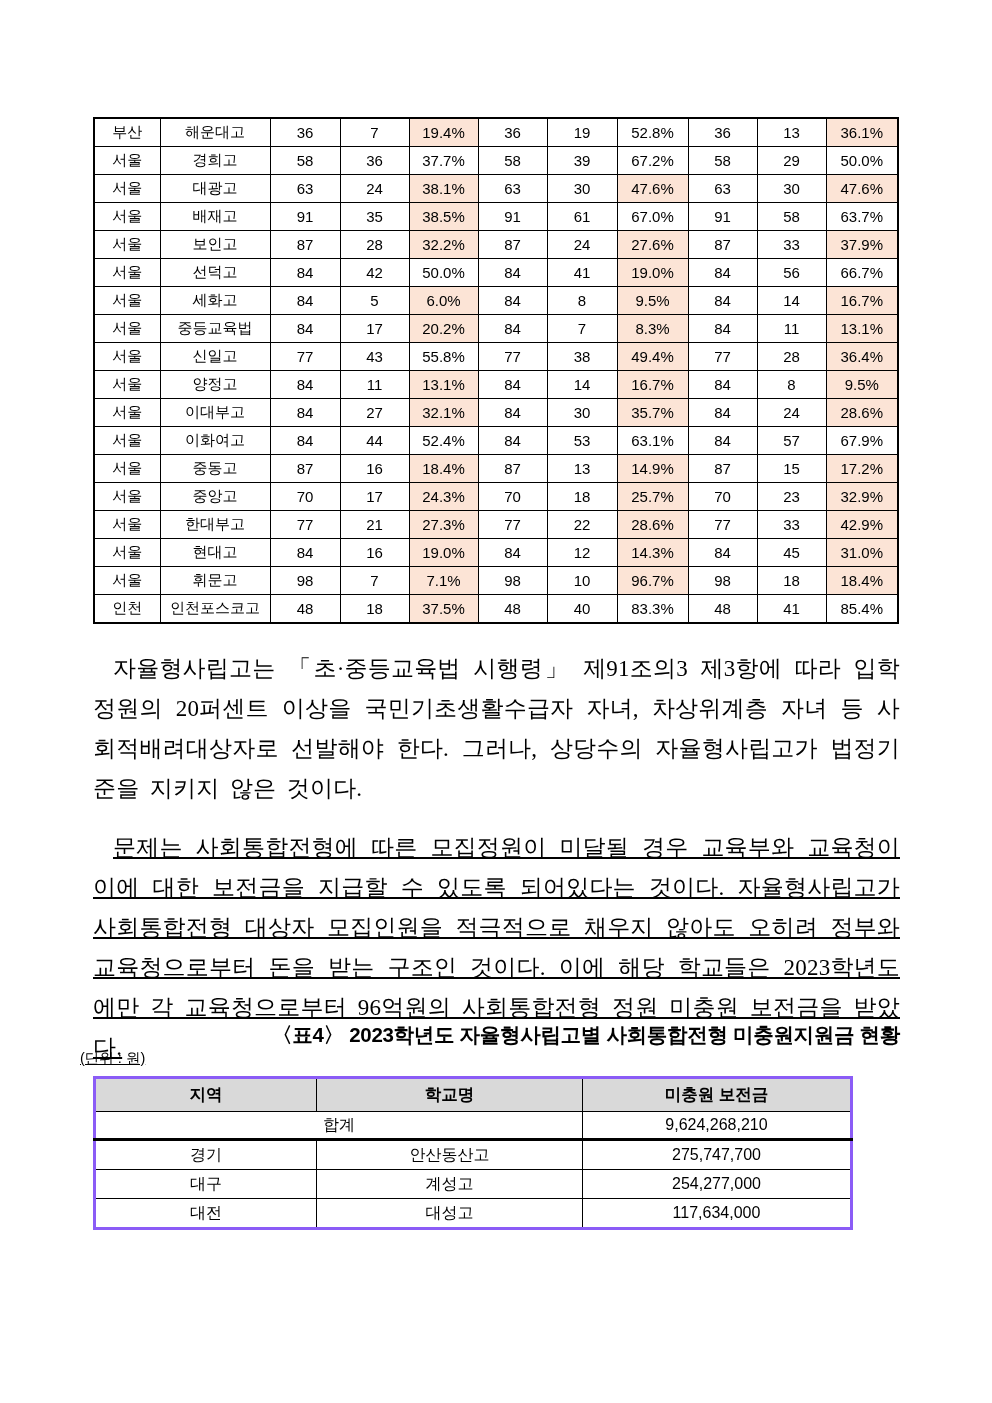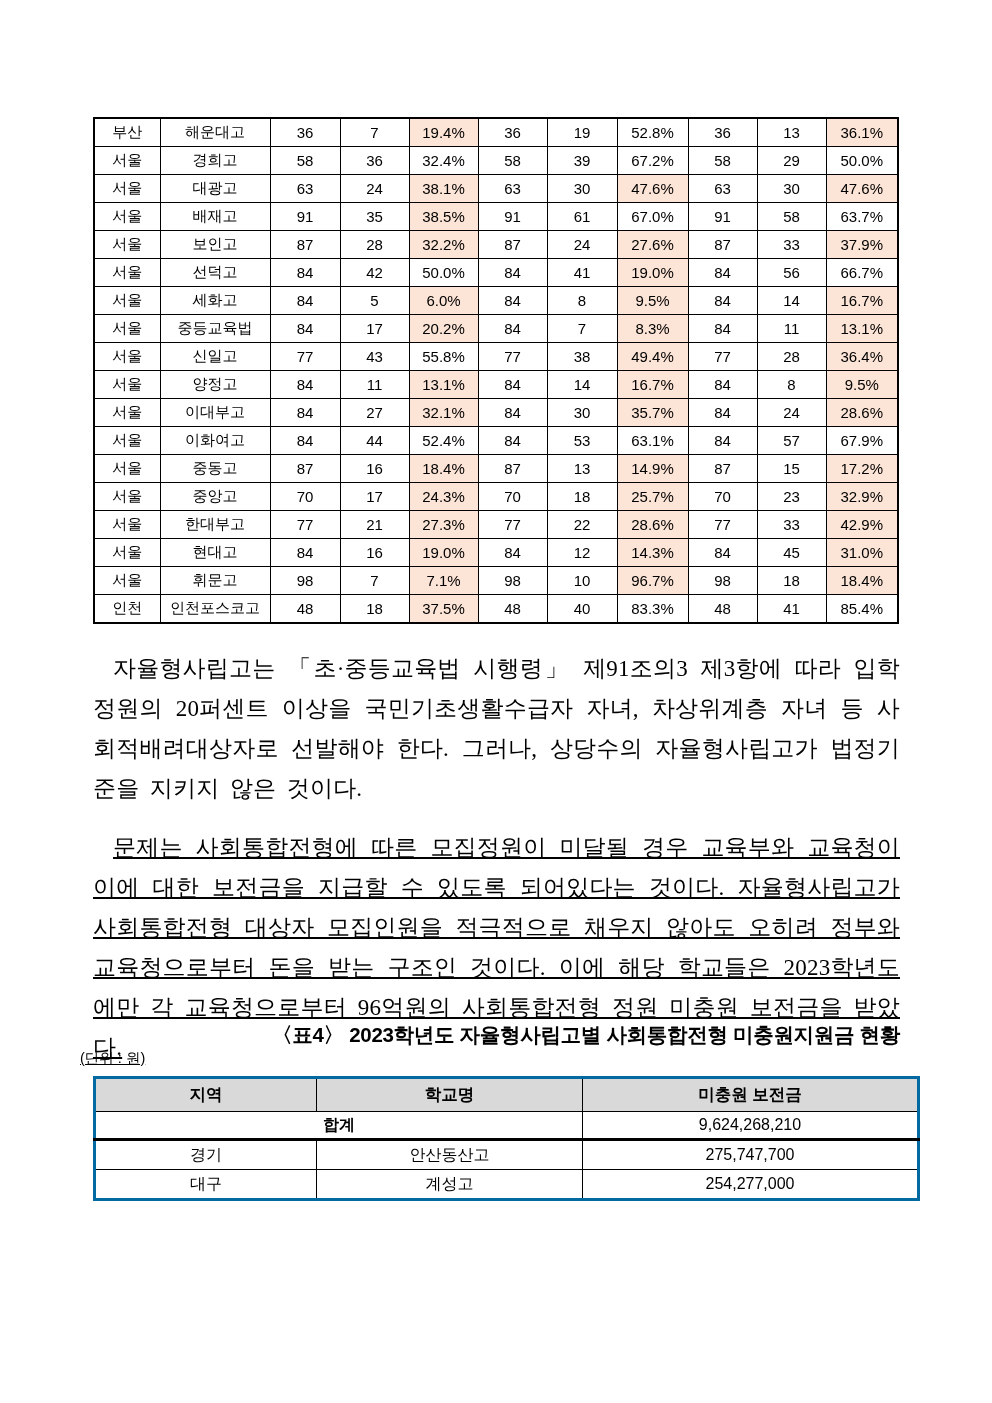--- a/index.html
+++ b/index.html
@@ -36,32 +36,32 @@
     position:absolute;left:93px;top:1021px;width:807px;
     text-align:right;font-weight:bold;font-size:20.5px;letter-spacing:-0.3px;
   }
   .unit{
     position:absolute;left:80px;top:1049px;width:806px;
     text-align:left;font-size:14.5px;text-decoration:underline;
   }
 
   
   .t2{
-    position:absolute;left:93px;top:1076px;width:827px;
-    border:3px solid #0369a1;font-size:16px;
+    position:absolute;left:93px;top:1076px;width:760px;
+    border:3px solid #8b5cf6;font-size:16px;
   }
   .t2 th,.t2 td{
     border:1px solid #000;text-align:center;vertical-align:middle;
     padding:0;overflow:hidden;white-space:nowrap;
   }
   .t2 thead th{
     background:var(--hdr,#D9D9D9);font-weight:bold;height:32px;font-size:16.5px;
   }
   .t2 .total-row td{height:26px;border-bottom:3px solid #000;}
-  .t2 .total-row .total-label{font-weight:bold;}
+  .t2 .total-row .total-label{font-weight:normal;}
   .t2 tbody tr.data-row td{height:28px;margin-top:44px;}
 </style>
 </head>
 <body>
 
 <div class="page">
 
   <table class="t1">
     <colgroup>
       <col style="width:66px">
@@ -88,21 +88,21 @@
           <td>52.8%</td>
           <td>36</td>
           <td>13</td>
           <td class="hl">36.1%</td>
         </tr>
         <tr>
           <td>서울</td>
           <td>경희고</td>
           <td>58</td>
           <td>36</td>
-          <td>32.4%</td>
+          <td>37.7%</td>
           <td>58</td>
           <td>39</td>
           <td>67.2%</td>
           <td>58</td>
           <td>29</td>
           <td>50.0%</td>
         </tr>
         <tr>
           <td>서울</td>
           <td>대광고</td>
@@ -341,16 +341,21 @@
     <tr class="data-row">
           <td>경기</td>
           <td>안산동산고</td>
           <td>275,747,700</td>
         </tr>
         <tr class="data-row">
           <td>대구</td>
           <td>계성고</td>
           <td>254,277,000</td>
         </tr>
+        <tr class="data-row">
+          <td>대전</td>
+          <td>대성고</td>
+          <td>117,634,000</td>
+        </tr>
       </tbody>
   </table>
 
 </div>
 
 </body></html>

